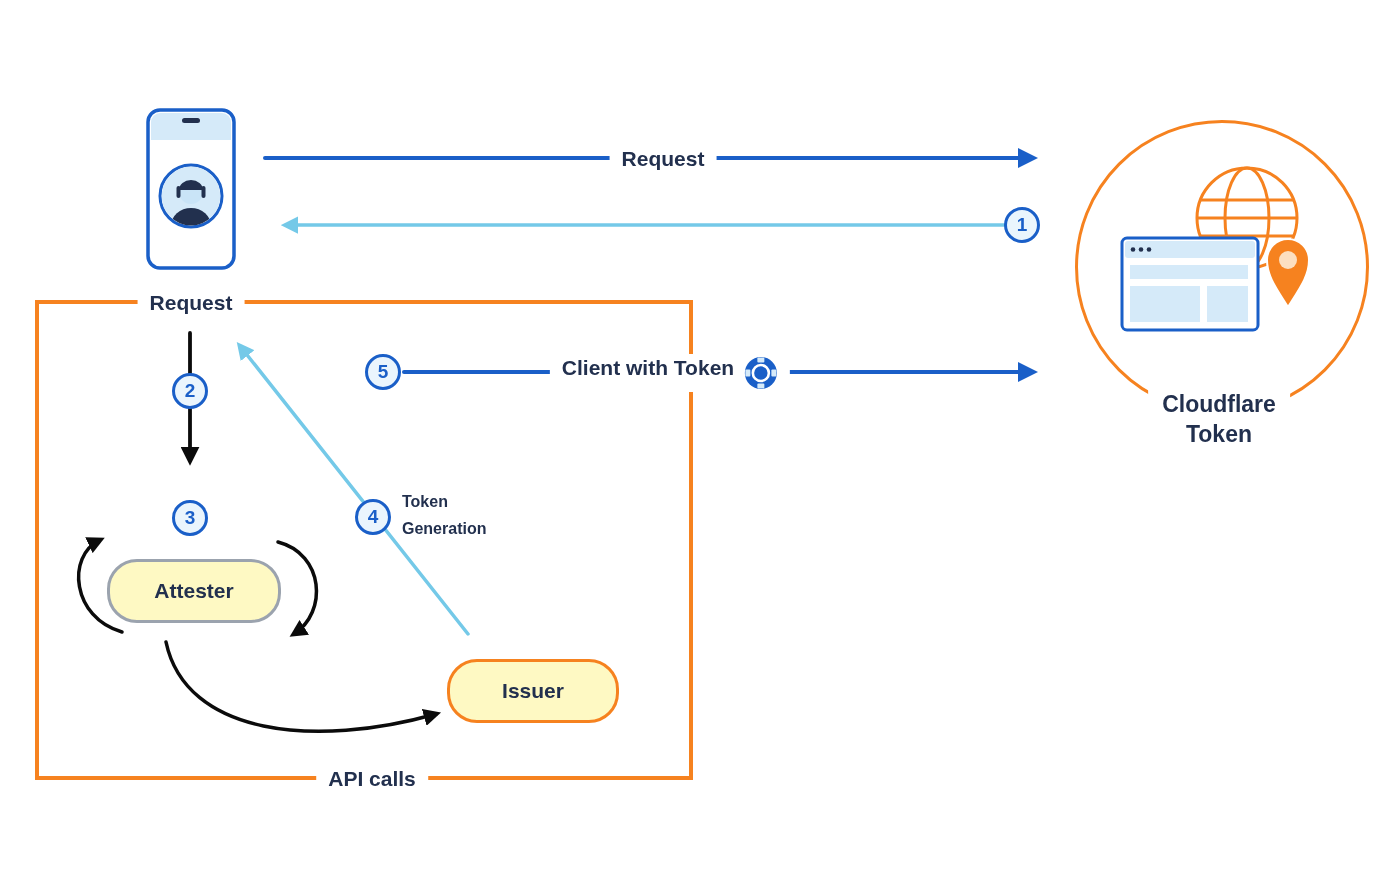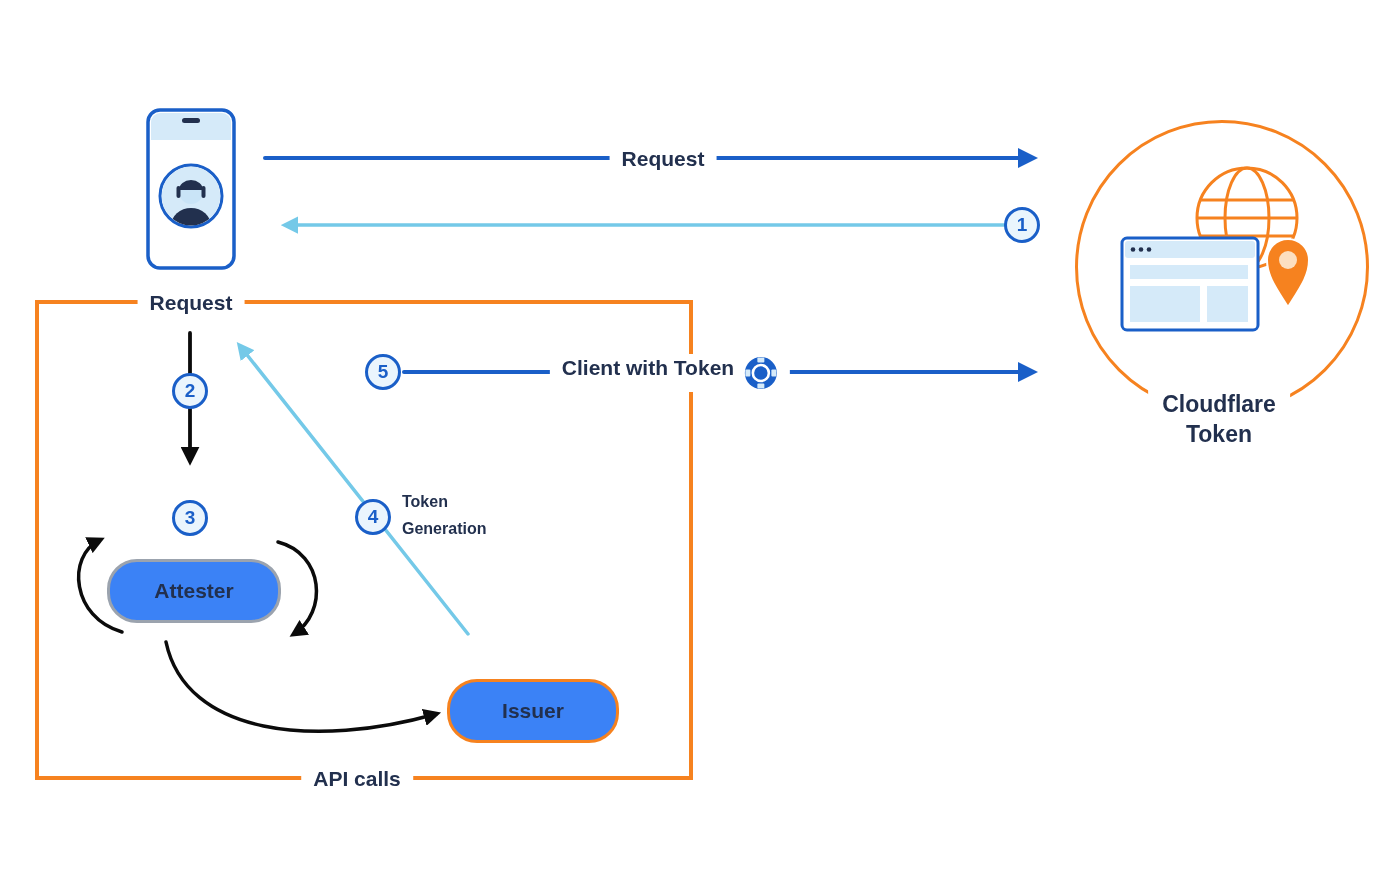--- a/index.html
+++ b/index.html
@@ -20,26 +20,26 @@
   
   .node{z-index:2;}
   .cf-circle{
     left:1075px;top:120px;width:288px;height:288px;border-radius:50%;
     border:3px solid var(--orange,#F6821F);background:#fff;
   }
   .cf-art{left:1108px;top:155px;z-index:2;}
   .phone{left:146px;top:108px;z-index:2;}
   
   .pill{
-    z-index:3;background:#3b82f6;border-radius:30px;
+    z-index:3;background:#fef9c3;border-radius:30px;
     display:flex;align-items:center;justify-content:center;
     font-weight:700;font-size:21px;
   }
   .pill.attester{left:107px;top:559px;width:168px;height:58px;border:3px solid var(--gray,#9BA3AE);}
-  .pill.issuer{left:447px;top:659px;width:166px;height:58px;border:3px solid var(--orange,#F6821F);margin-top:20px;}
+  .pill.issuer{left:447px;top:659px;width:166px;height:58px;border:3px solid var(--orange,#F6821F);}
   
   .chip{
     z-index:3;background:#fff;padding:2px 12px;font-weight:700;font-size:21px;
     white-space:nowrap;transform:translate(-50%,-50%);
     display:flex;align-items:flex-start;gap:10px;
   }
   .chip .token{flex:0 0 auto;display:block;}
   .cf-label{
     left:1219px;top:413px;z-index:3;transform:translate(-50%,-50%);
     background:#fff;padding:2px 14px;text-align:center;
@@ -158,21 +158,21 @@
       <circle cx="17" cy="17" r="8" fill="none" stroke="#fff" stroke-width="2.6"></circle>
       <g style="fill:var(--icon-fill,#D5EAF9)">
         <rect x="13.5" y="1.5" width="7" height="5" rx="1"></rect>
         <rect x="13.5" y="27.5" width="7" height="5" rx="1"></rect>
         <rect x="1.5" y="13.5" width="5" height="7" rx="1"></rect>
         <rect x="27.5" y="13.5" width="5" height="7" rx="1"></rect>
       </g>
     </svg>
   </div>
 
-  <div class="abs chip" style="left:357px;top:779px;">
+  <div class="abs chip" style="left:372px;top:779px;">
     <span>API calls</span>
   </div>
 
   <div class="abs cf-label">
     <span style="display:block">Cloudflare</span>
     <span style="display:block">Token</span>
   </div>
 
   <div class="abs tokgen-label">
     <span style="display:block">Token</span>

